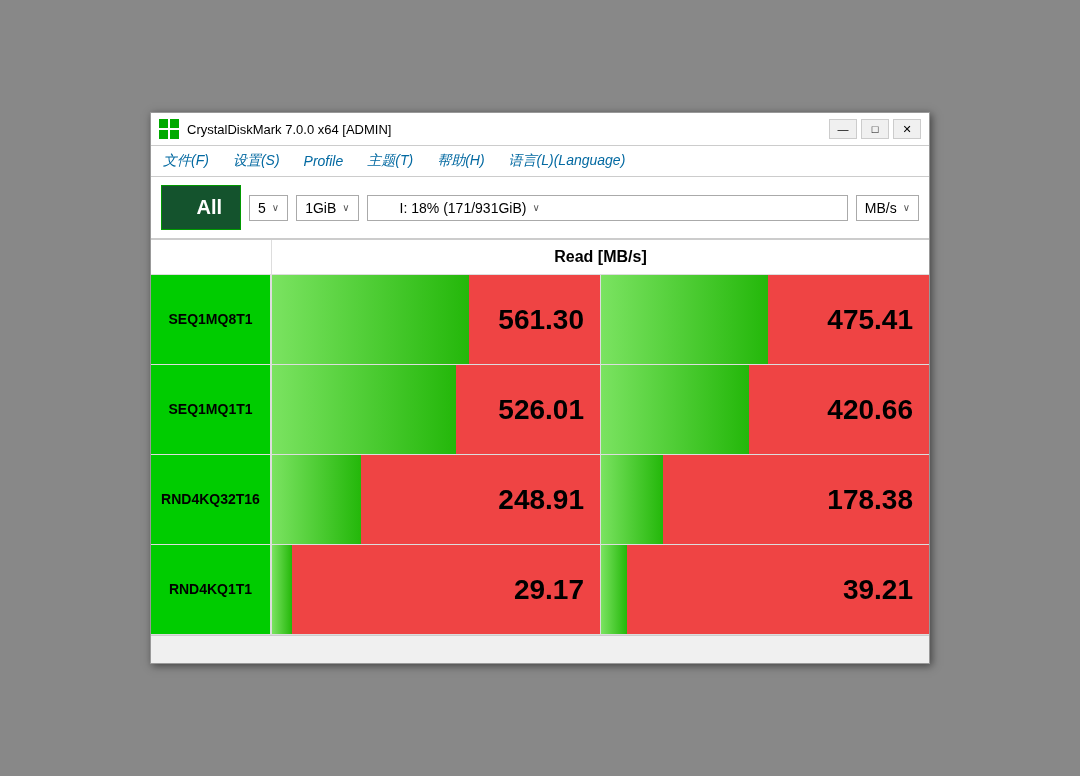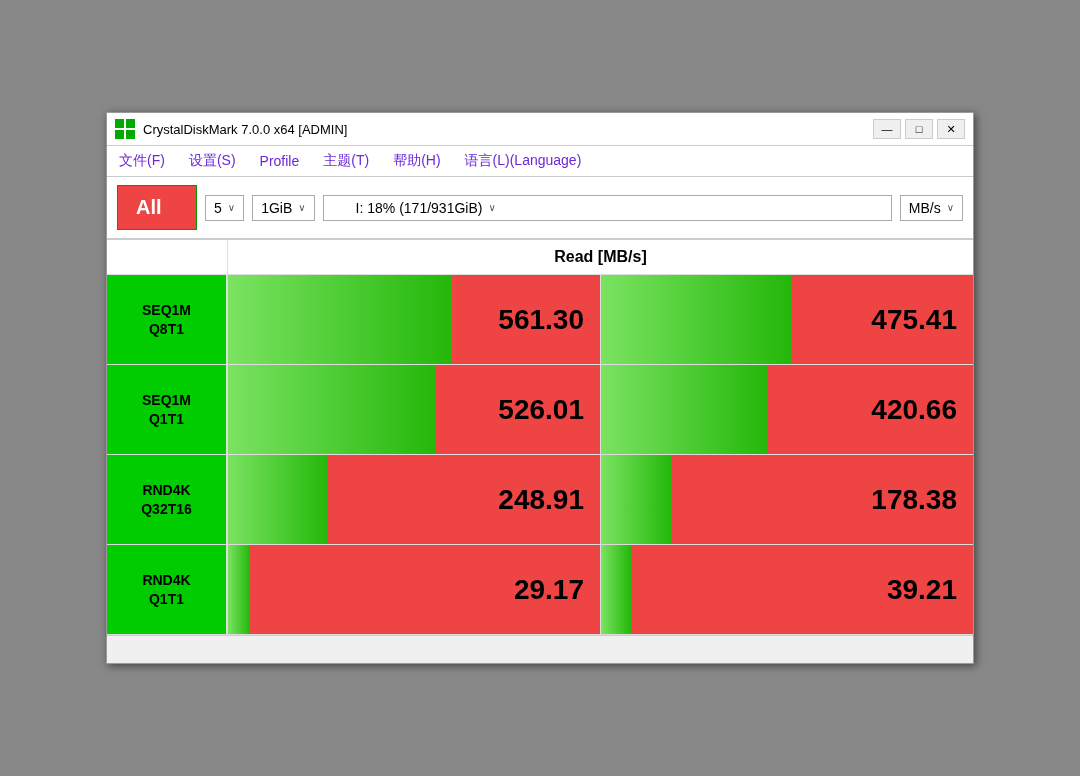--- a/index.html
+++ b/index.html
@@ -1,19 +1,19 @@
 <!DOCTYPE html>
 <html><head>
   <meta charset="utf-8">
   <style>
     * { box-sizing: border-box; margin: 0; padding: 0; }
     body { background: #888; display: flex; justify-content: center; align-items: center; width: 1080px; height: 776px; font-family: 'Segoe UI', sans-serif; }
 
     .window {
-      width: 868px;
+      width: 780px;
       background: #f0f0f0;
       border: 1px solid #999;
       box-shadow: 2px 2px 8px rgba(0,0,0,0.5);
     }
 
     .title-bar {
       background: white;
       display: flex;
       align-items: center;
       padding: 6px 8px;
@@ -60,42 +60,43 @@
       align-items: center;
       padding: 4px 8px;
       gap: 16px;
       border-bottom: 1px solid #ccc;
       font-size: 14px;
     }
 
     .menu-item {
       padding: 2px 4px;
       cursor: pointer;
-      color: #6d28d9;
+      color: #0369a1;
+      font-style: italic;
     }
 
     .toolbar {
       background: white;
       display: flex;
       align-items: center;
       padding: 8px 10px;
       gap: 8px;
       border-bottom: 2px solid #ccc;
     }
 
     .all-btn {
-      background: #ef4444;
+      background: #14532d;
       color: white;
       font-weight: bold;
       font-size: 20px;
       padding: 10px 18px;
       border: 1px solid #009900;
       cursor: pointer;
       min-width: 80px;
-      text-align: left;
+      text-align: right;
     }
 
     .dropdown {
       display: flex;
       align-items: center;
       background: white;
       border: 1px solid #aaa;
       padding: 4px 8px;
       font-size: 14px;
       cursor: pointer;
@@ -151,21 +152,21 @@
     .data-row {
       display: flex;
       border-bottom: 1px solid #ddd;
       min-height: 90px;
     }
 
     .row-label {
       width: 120px;
       min-width: 120px;
       display: flex;
-      flex-direction: column;
+      flex-direction: row;
       align-items: center;
       justify-content: center;
       background: #00cc00;
       color: black;
       font-weight: bold;
       font-size: 14px;
       border-right: 1px solid #ddd;
       padding: 8px;
       text-align: center;
       line-height: 1.3;

